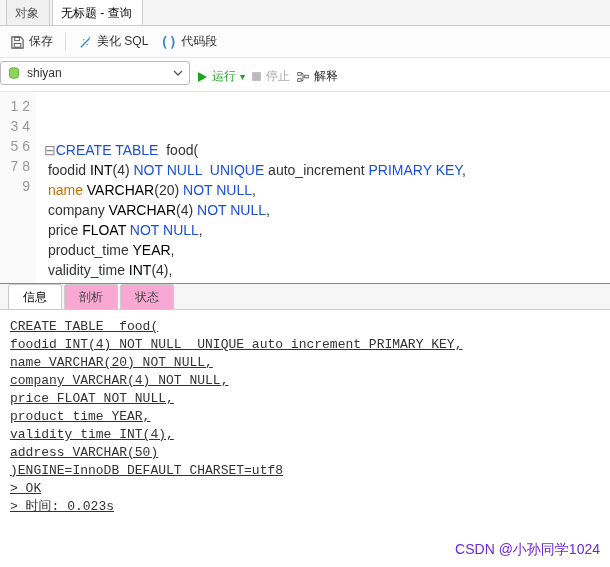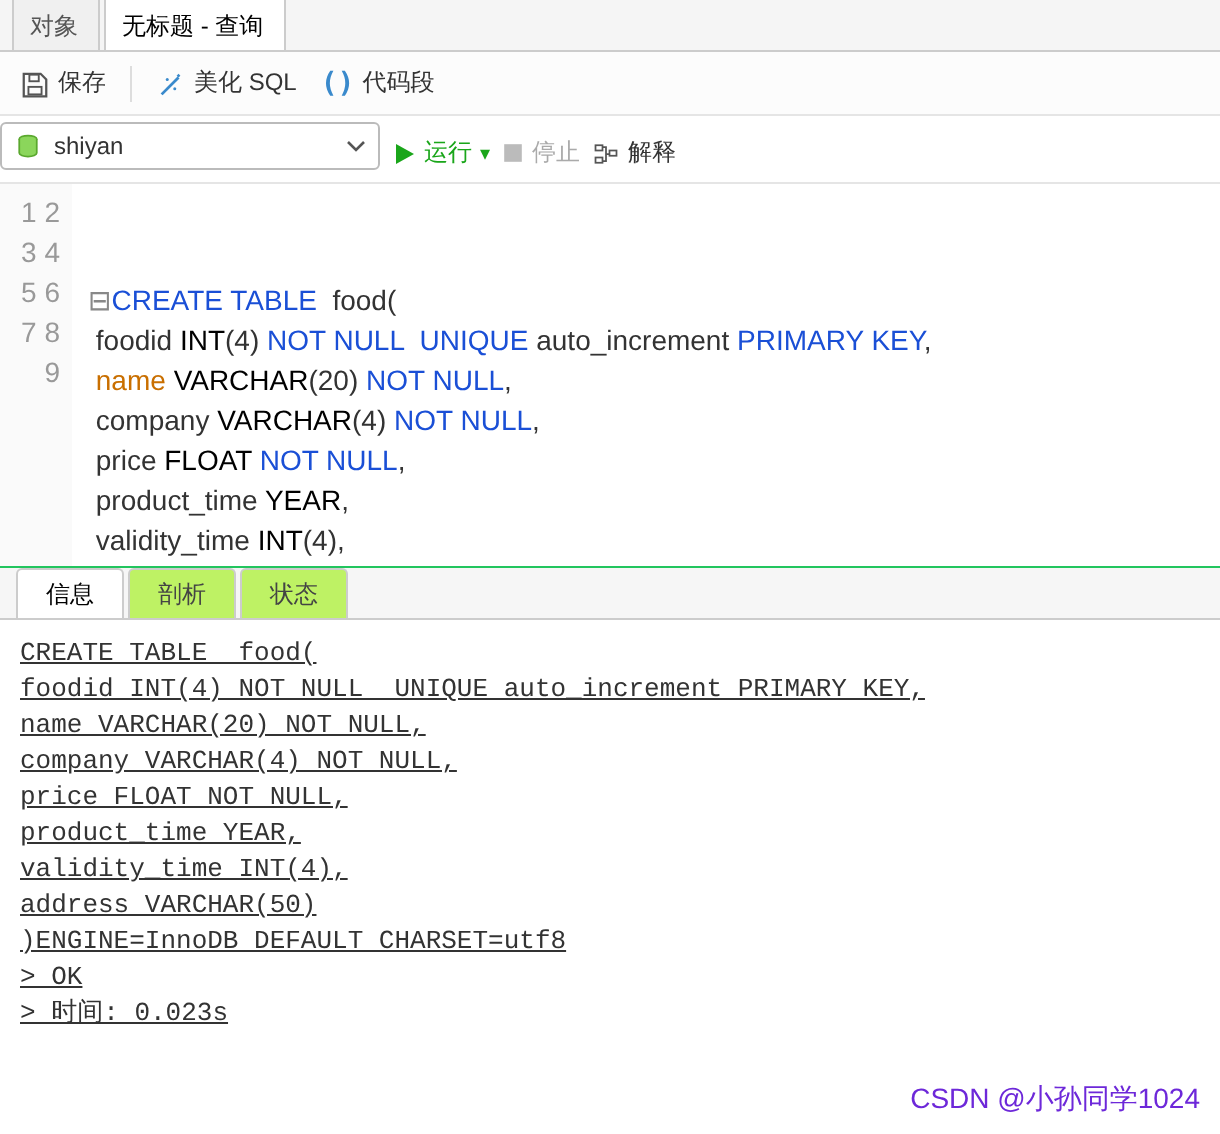--- a/index.html
+++ b/index.html
@@ -102,21 +102,21 @@
     border-bottom: 1px solid #ccc;
     background: #f6f6f6;
     height: 26px;
     padding-left: 8px;
     align-items: flex-end;
   }
   .btab {
     padding: 4px 14px 3px 14px;
     border: 1px solid #ccc;
     border-bottom: none;
-    background: #bef264;
+    background: #f9a8d4;
     border-radius: 3px 3px 0 0;
     margin-right: 2px;
     cursor: pointer;
     color:#444;
   }
   .btab.active { background:#fff; color:#000; }
   .output {
     font-family: Consolas, "Courier New", monospace;
     font-size: 13px;
     line-height: 18px;

